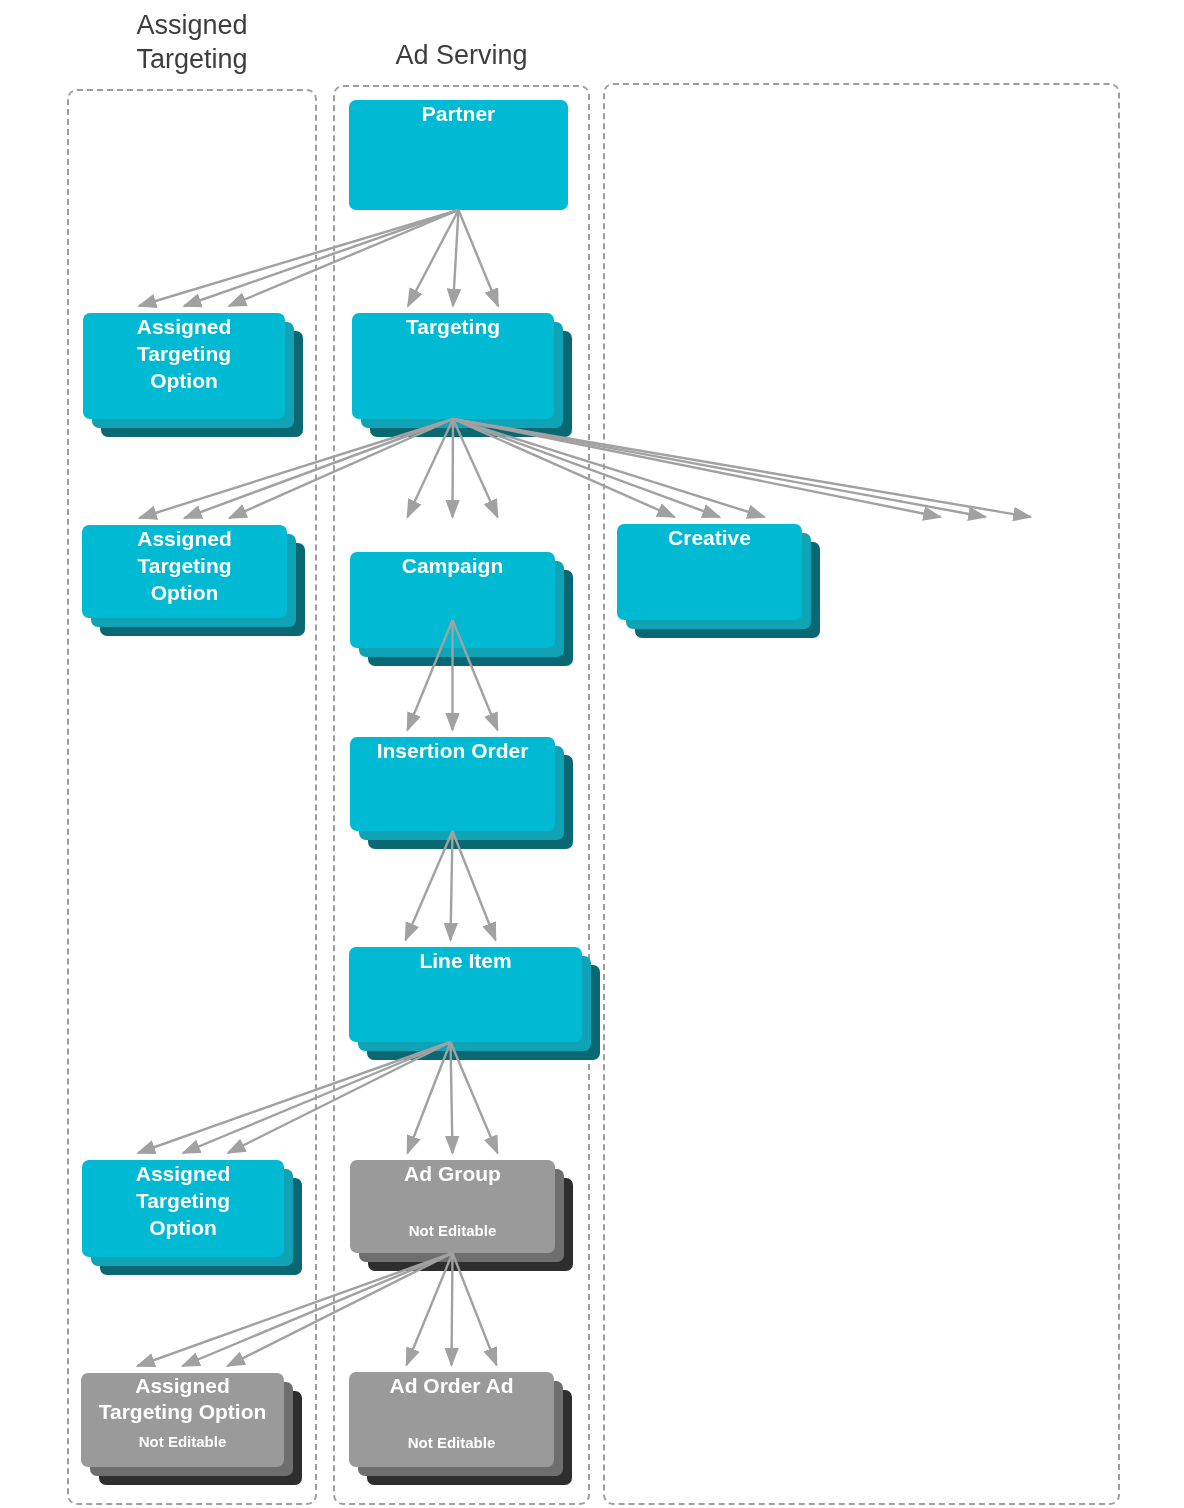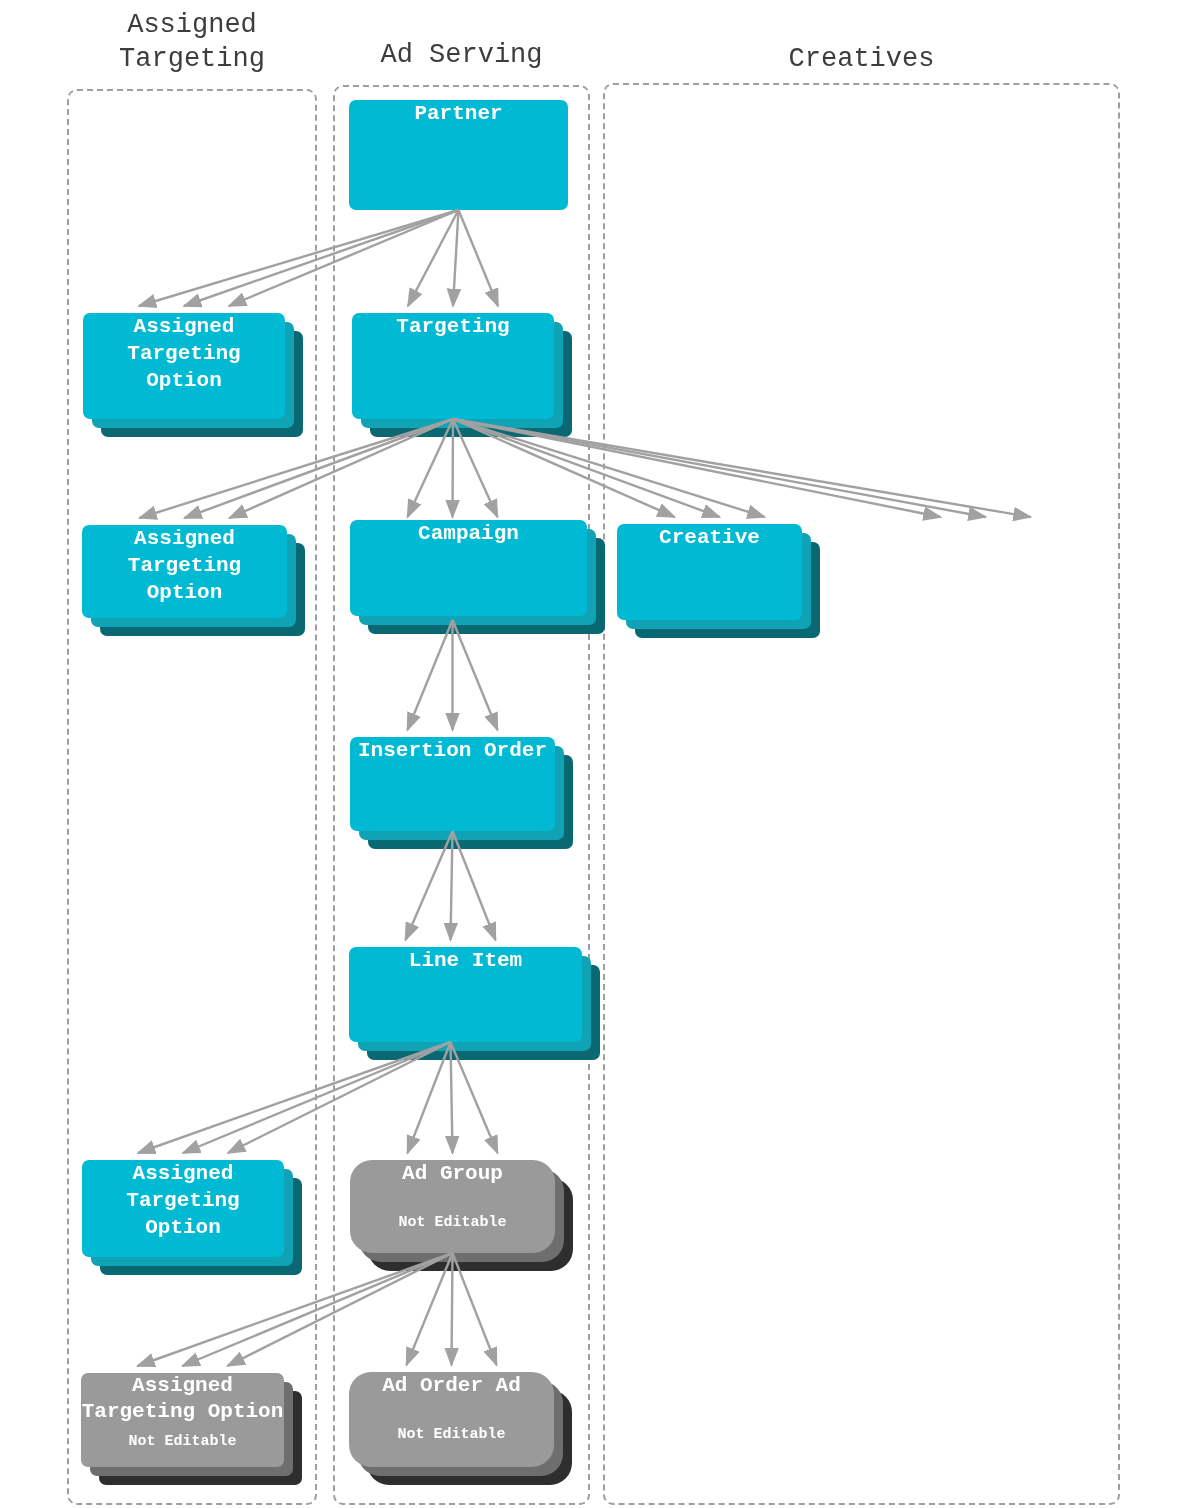--- a/index.html
+++ b/index.html
@@ -7,21 +7,20 @@
     padding: 0;
     background: #ffffff;
     font-family: "Liberation Sans", sans-serif;
   }
   .canvas {
     position: relative;
     width: 1184px;
     height: 1508px;
     background: #ffffff;
     overflow: hidden;
-    font-family: Liberation Mono, monospace;
   }
   
   .col-box {
     position: absolute;
     border: 2px dashed var(--border-dash, #9e9e9e);
     border-radius: 10px;
     box-sizing: border-box;
   }
   #c-left  { left: 67px;  top: 89px; width: 250px; height: 1416px; }
   #c-mid   { left: 333px; top: 85px; width: 257px; height: 1420px; }
@@ -54,21 +53,21 @@
   }
   .node .node-label {
     font-size: 21px;
     line-height: 27px;
     white-space: pre-line;
   }
   .node .node-sublabel {
     font-size: 15px;
     line-height: 19px;
   }
-  .node.gap-wide  { gap: 26px; border-radius: 22px; }
+  .node.gap-wide  { gap: 34px; }
   .node.gap-tight { gap: 7px; }
   .node.gap-tight .node-label { line-height: 26px; }
 
   .cyan { background: var(--node-cyan, #00b9d2); }
   .gray { background: var(--node-gray, #9a9a9a); }
   .cyan.stacked {
     box-shadow: 9px 9px 0 var(--node-cyan-layer2, #0fa3b5),
                 18px 18px 0 var(--node-cyan-layer3, #0a6873);
   }
   .gray.stacked {
@@ -92,21 +91,20 @@
   #arrows marker path { fill: var(--arrow, #9e9e9e); }
 </style>
 </head>
 <body>
 
 <div class="canvas">
 
   <div class="col-title" id="t-left">Assigned
 Targeting</div>
   <div class="col-title" id="t-mid">Ad Serving</div>
-  <div class="col-title" id="t-right">Creatives</div>
 
   <div class="col-box" id="c-left"></div>
   <div class="col-box" id="c-mid"></div>
   <div class="col-box" id="c-right"></div>
 
   <div class="node cyan" id="n-partner" style="left: 349px; top: 100px; width: 219px; height: 110px;">
     <span class="node-label">Partner</span>
   </div>
 
   <div class="node cyan stacked" id="n-ato-partner" style="left: 83px; top: 313px; width: 202px; height: 106px;">
@@ -118,21 +116,21 @@
   <div class="node cyan stacked" id="n-advertiser" style="left: 352px; top: 313px; width: 202px; height: 106px;">
     <span class="node-label">Targeting</span>
   </div>
 
   <div class="node cyan stacked" id="n-ato-advertiser" style="left: 82px; top: 525px; width: 205px; height: 93px;">
     <span class="node-label">Assigned
 Targeting
 Option</span>
   </div>
 
-  <div class="node cyan stacked" id="n-campaign" style="left: 350px; top: 520px; width: 237px; height: 96px;">
+  <div class="node cyan stacked" id="n-campaign" style="left: 350px; top: 552px; width: 205px; height: 96px;">
     <span class="node-label">Campaign</span>
   </div>
 
   <div class="node cyan stacked" id="n-creative" style="left: 617px; top: 524px; width: 185px; height: 96px;">
     <span class="node-label">Creative</span>
   </div>
 
 
   <div class="node cyan stacked" id="n-insertion-order" style="left: 350px; top: 737px; width: 205px; height: 94px;">
     <span class="node-label">Insertion Order</span>

